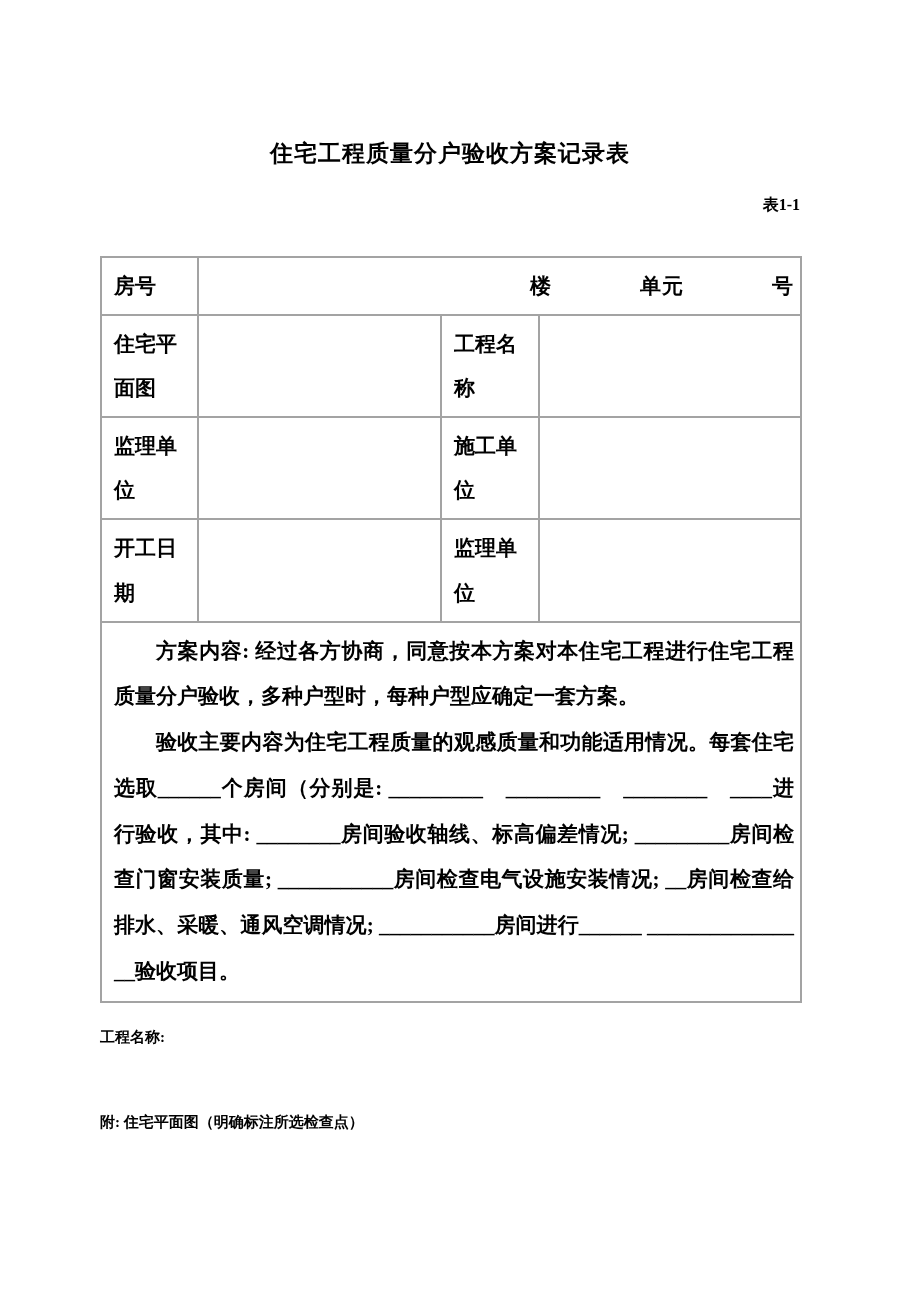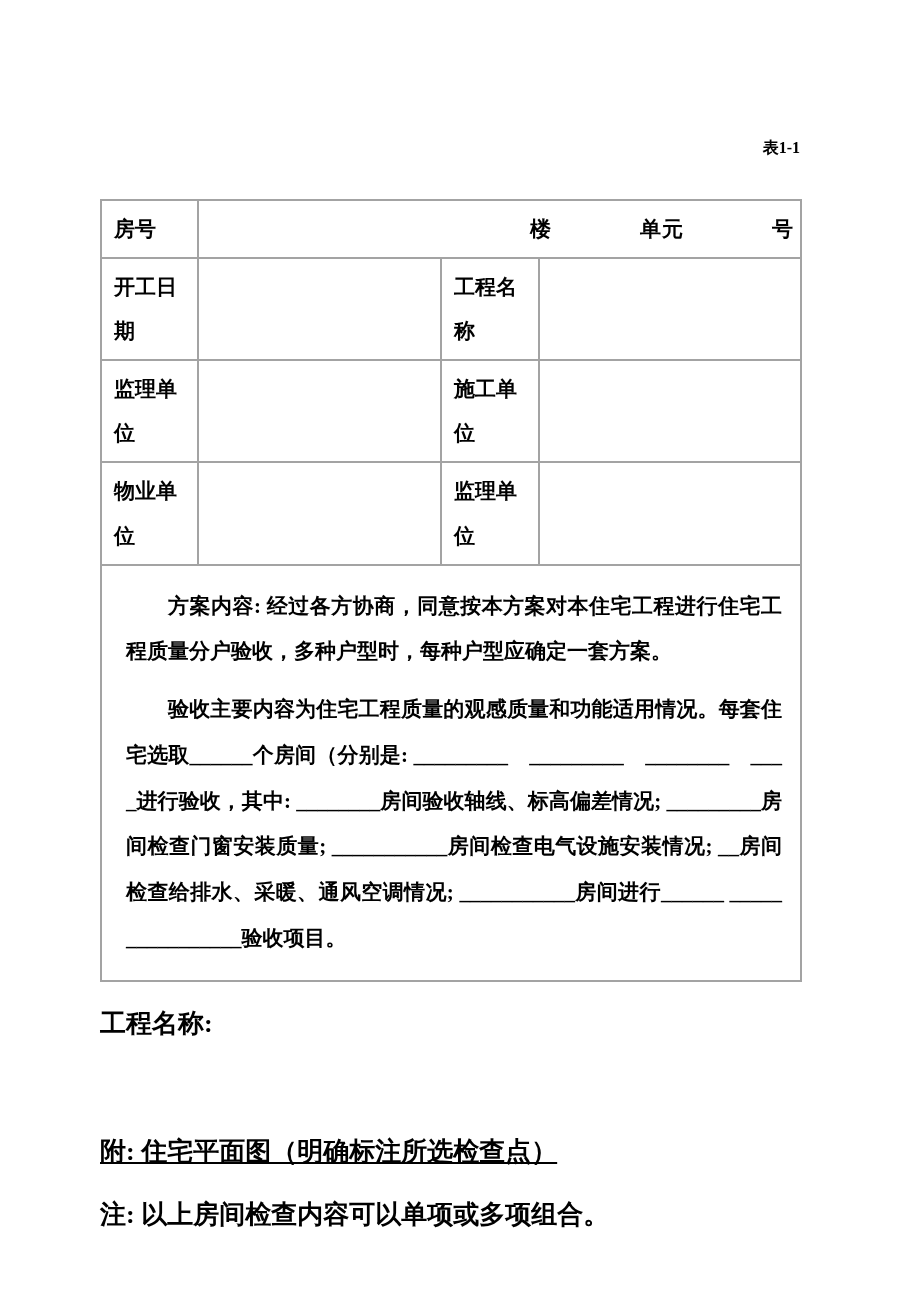--- a/index.html
+++ b/index.html
@@ -60,88 +60,88 @@
     letter-spacing: 1px;
     border-radius: 10px;
   }
   tr.unit-row td {
     height: 84px;
   }
   td.content-cell {
     padding: 8px 14px 12px 14px;
   }
   td.content-cell p {
-    margin: 12px;
+    margin: 0;
     text-indent: 2em;
     text-align: justify;
     line-height: 2.18;
     font-size: 21px;
     font-weight: bold;
     word-break: break-all;
   }
   .footer-line {
-    font-size: 26px;
+    font-size: 15px;
     font-weight: bold;
     line-height: 1.4;
   }
   .project-name { margin-top: 24px; }
-  .attachment   { margin-top: 92px; text-decoration: underline; }
+  .attachment   { margin-top: 64px; }
   .note         { margin-top: 26px; }
 </style>
 </head>
 <body>
 
 <div class="page">
 
+  <div class="doc-title">住宅工程质量分户验收方案记录表</div>
 
   <div class="table-no">表1-1</div>
 
   <table class="form">
     <colgroup>
       <col style="width:97px">
       <col style="width:243px">
       <col style="width:98px">
       <col style="width:262px">
     </colgroup>
 
     <tbody>
         <tr class="room-row">
       <td class="lbl">房号</td>
       <td class="room-val" colspan="3">楼　　　　单元　　　　号</td>
     </tr>
 
     <tr class="unit-row">
-      <td class="lbl">开工日期</td>
+      <td class="lbl">住宅平面图</td>
       <td></td>
       <td class="lbl">工程名称</td>
       <td></td>
     </tr>
 
     <tr class="unit-row">
       <td class="lbl">监理单位</td>
       <td></td>
       <td class="lbl">施工单位</td>
       <td></td>
     </tr>
 
     <tr class="unit-row">
-      <td class="lbl">物业单位</td>
+      <td class="lbl">开工日期</td>
       <td></td>
       <td class="lbl">监理单位</td>
       <td></td>
     </tr>
 
     <tr>
       <td class="content-cell" colspan="4">
         <p>方案内容: 经过各方协商，同意按本方案对本住宅工程进行住宅工程质量分户验收，多种户型时，每种户型应确定一套方案。</p>
         <p>验收主要内容为住宅工程质量的观感质量和功能适用情况。每套住宅选取______个房间（分别是: _________　_________　________　____进行验收，其中: ________房间验收轴线、标高偏差情况; _________房间检查门窗安装质量; ___________房间检查电气设施安装情况; __房间检查给排水、采暖、通风空调情况; ___________房间进行______ ________________验收项目。</p>
       </td>
     </tr>
   </tbody>
     </table>
 
   <div class="footer-line project-name">工程名称:</div>
 
   <div class="footer-line attachment">附: 住宅平面图（明确标注所选检查点）</div>
 
-  <div class="footer-line note">注: 以上房间检查内容可以单项或多项组合。</div>
 
 </div>
 
 </body></html>

